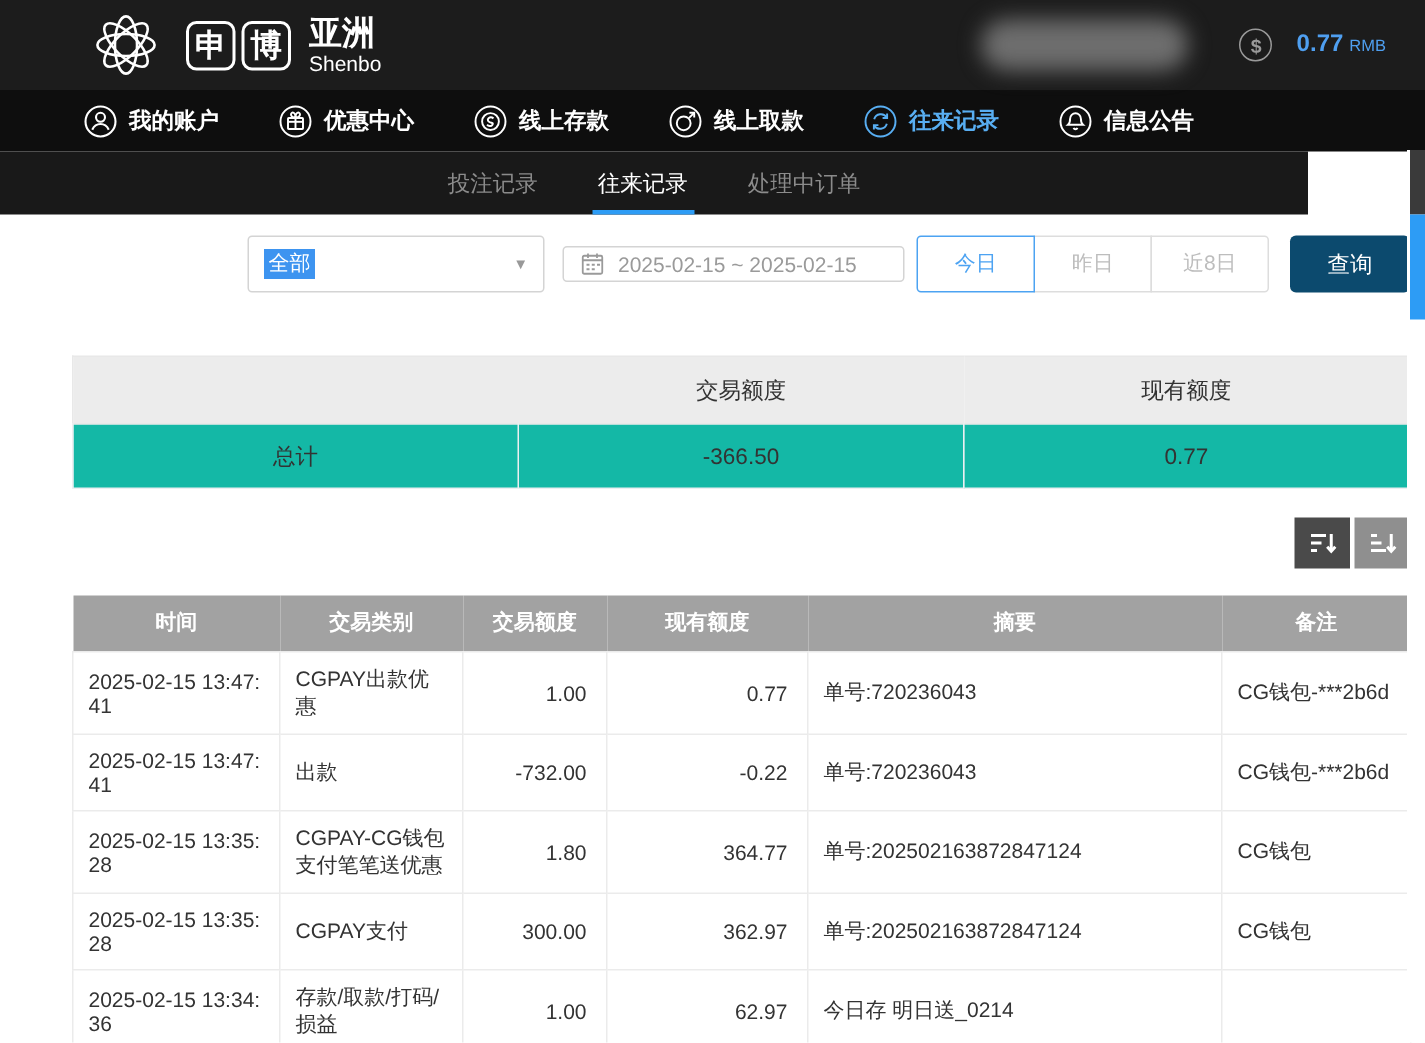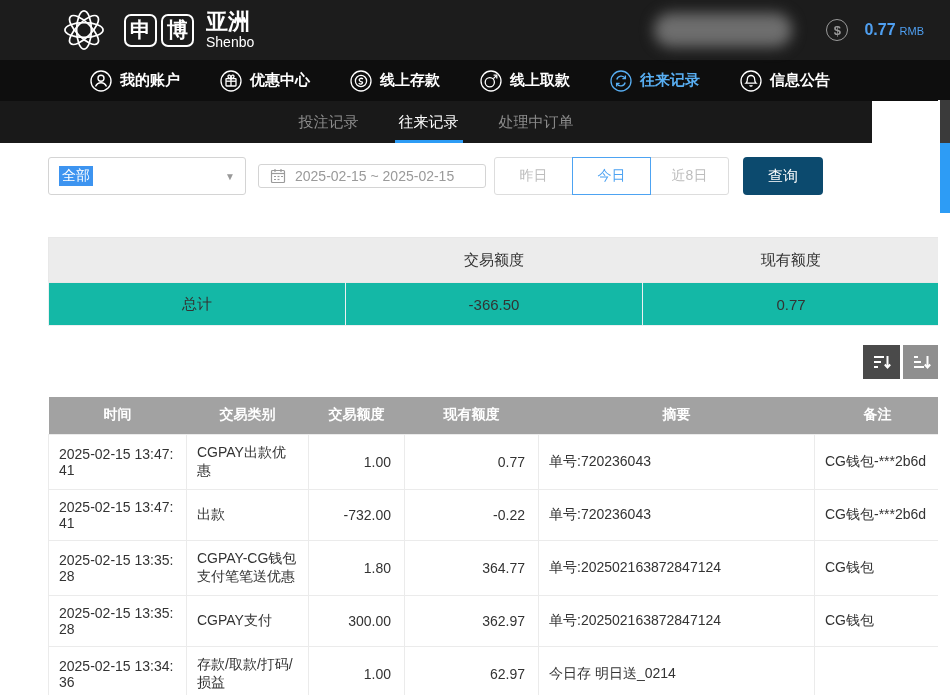--- a/index.html
+++ b/index.html
@@ -22,37 +22,37 @@
     filter:blur(7px); margin-right:18px; }
   .currency-circle { width:22px; height:22px; border:1.5px solid #9a9a9a; border-radius:50%;
     color:#9a9a9a; display:flex; align-items:center; justify-content:center;
     font-size:13px; font-weight:bold; }
   .balance-wrap { display:flex; align-items:baseline; }
   .balance-amount { color:#4f9ff0; font-size:16px; font-weight:bold; }
   .balance-cur { color:#4f9ff0; font-size:11px; margin-left:4px; }
 
   
   .mainnav { height:41px; background:#0e0e0e; display:flex; align-items:center;
-    gap:40px; padding-left:90px; }
+    gap:40px; padding-left:56px; }
   .nav-item { display:flex; align-items:center; gap:8px; color:#fff;
     font-size:15px; font-weight:bold; cursor:pointer; white-space:nowrap; }
   .nav-item svg { width:22px; height:22px; display:block; }
   .nav-item.active { color:#58aef2; }
 
   
   .subnav { height:42px; width:872px; background:#191919; display:flex;
     align-items:flex-start; justify-content:center; gap:32px; }
   .subnav-tab { color:#8b8b8b; font-size:15px; height:42px; display:flex;
     align-items:center; position:relative; padding:0 4px; cursor:pointer; }
   .subnav-tab.active { color:#fff; }
   .subnav-tab.active::after { content:""; position:absolute; left:0; right:0;
     bottom:0; height:3px; background:#2d9cf5; }
 
   
-  .filters { display:flex; align-items:center; margin:14px 10px 0 48px; gap:12px; }
+  .filters { display:flex; align-items:center; margin:14px 10px 0 48px; gap:12px;justify-content:flex-end; }
   .select-box { width:198px; height:38px; border:1px solid #d4d4d4; border-radius:3px;
     display:flex; align-items:center; padding:0 10px; font-size:14px; color:#333;
     background:#fff; cursor:pointer; }
   .select-value { background:#3d94f0; color:#fff; padding:1px 3px; }
   .select-caret { margin-left:auto; color:#999; font-size:10px; }
   .date-box { width:228px; height:24px; border:1px solid #d4d4d4; border-radius:3px;
     display:flex; align-items:center; gap:9px; padding:0 11px; font-size:14px;
     color:#9a9a9a; cursor:pointer; }
   .date-box svg { width:16px; height:16px; display:block; }
   .range-group { display:flex; margin-left:-4px; }
@@ -204,22 +204,22 @@
         <line x1="11" y1="1" x2="11" y2="4"></line>
       <line x1="4" y1="8.5" x2="6" y2="8.5"></line>
         <line x1="7.5" y1="8.5" x2="9.5" y2="8.5"></line>
         <line x1="11" y1="8.5" x2="13" y2="8.5"></line>
       <line x1="4" y1="11.5" x2="6" y2="11.5"></line>
         <line x1="7.5" y1="11.5" x2="9.5" y2="11.5"></line>
     </svg>
     <span>2025-02-15 ~ 2025-02-15</span>
   </div>
   <div class="range-group">
+    <button class="range-btn active">今日</button>
     <button class="range-btn">昨日</button>
-    <button class="range-btn active">今日</button>
     <button class="range-btn">近8日</button>
   </div>
   <button class="query-btn">查询</button>
 </div>
 
 <table class="summary">
   <thead>
     <tr>
       <th></th>
       <th>交易额度</th>

